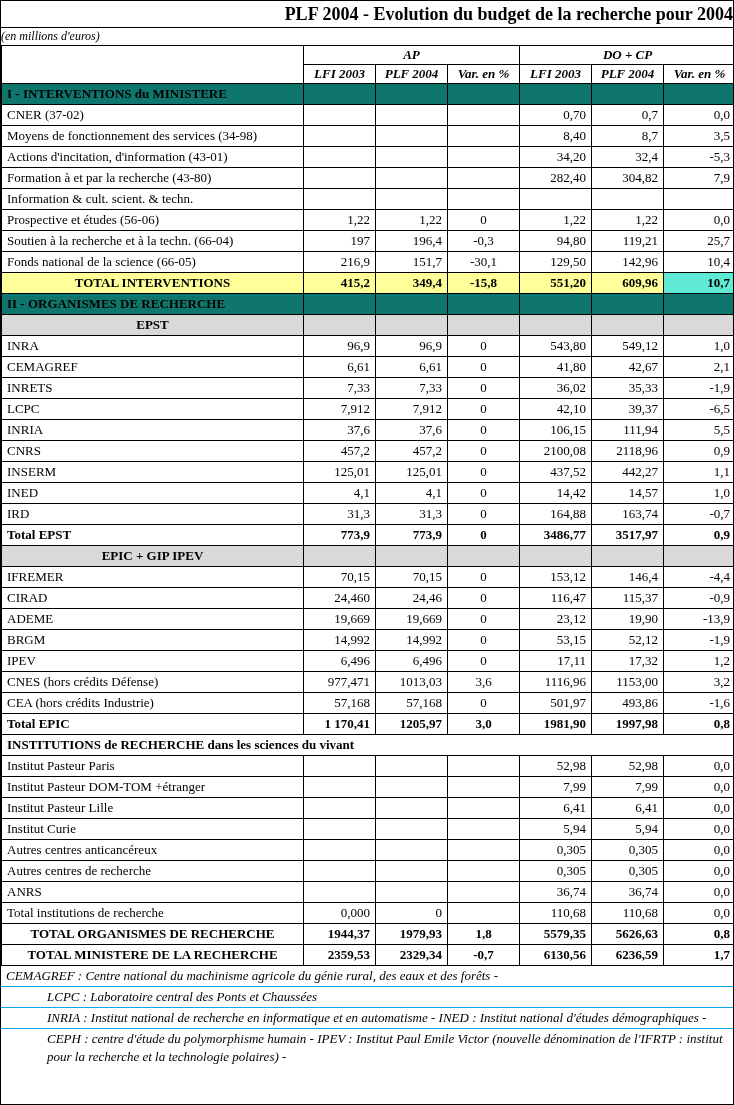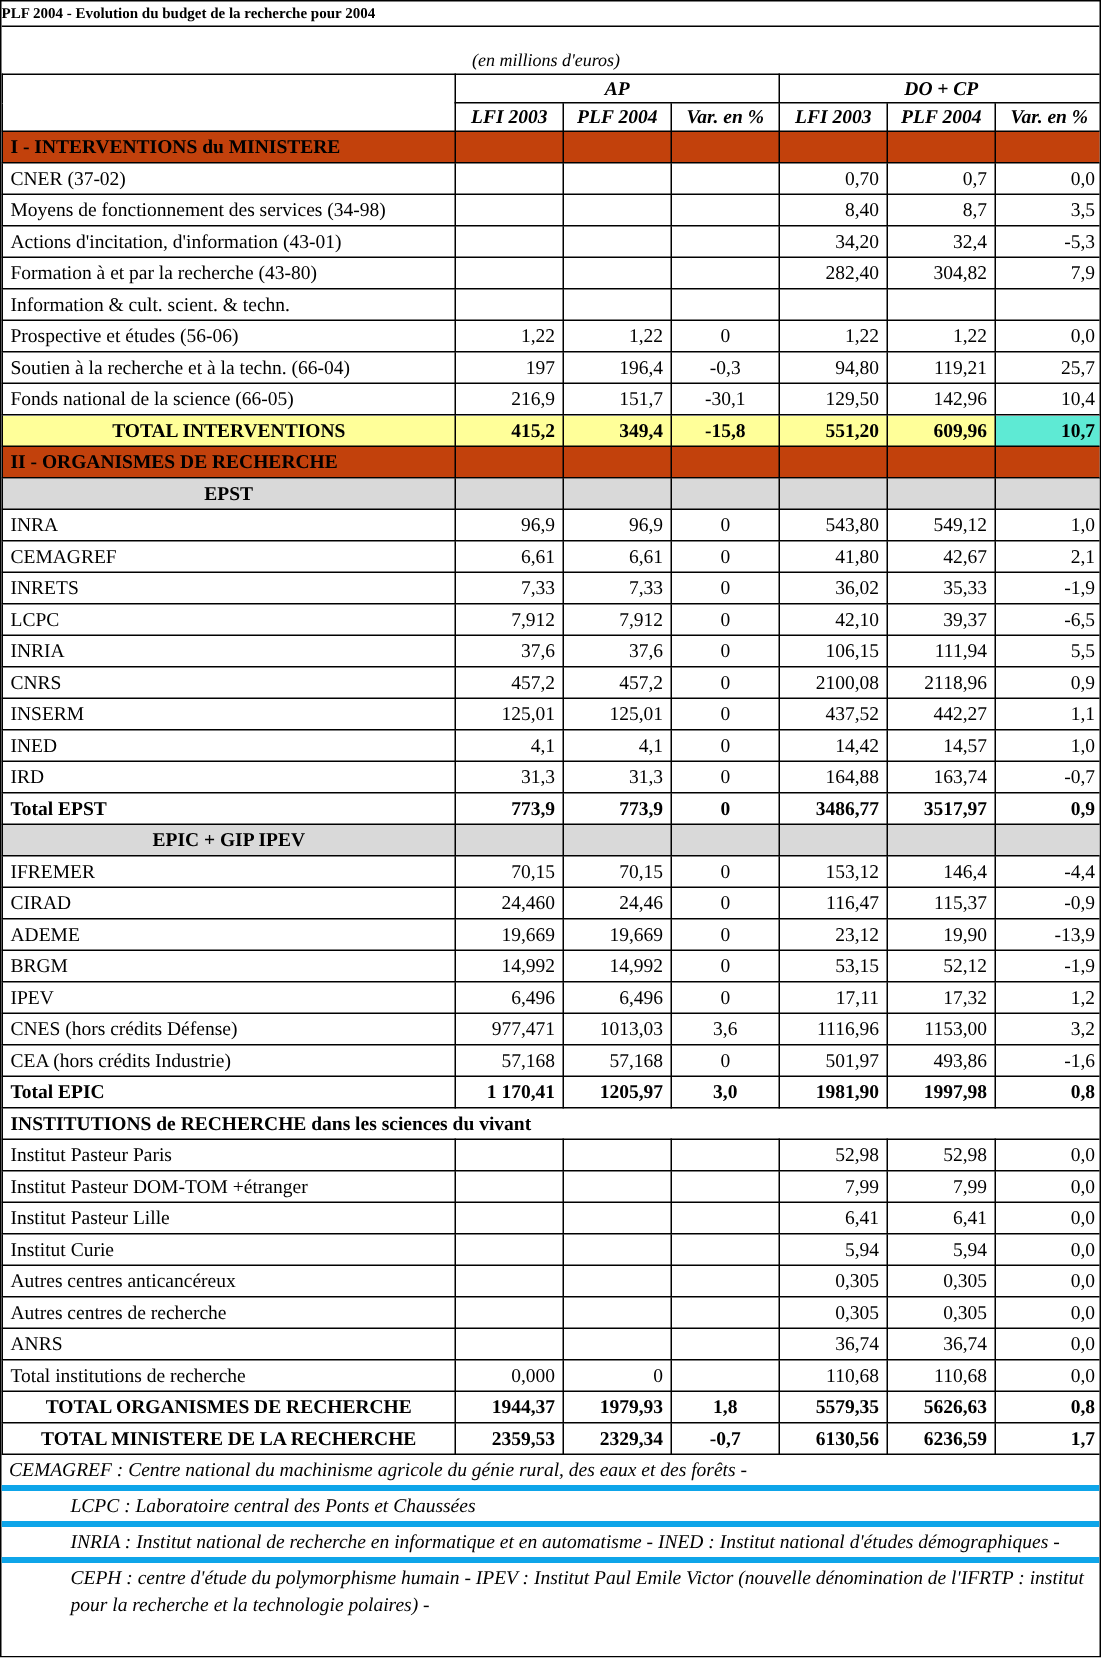--- a/index.html
+++ b/index.html
@@ -5,69 +5,69 @@
   html, body { margin: 0; padding: 0; background: #ffffff; }
   .page {
     width: 734px; height: 1105px;
     box-sizing: border-box;
     border: 1px solid #000;
     background: #fff;
     font-family: "Liberation Serif", serif;
     overflow: hidden;
   }
   .title {
-    text-align: left; font-weight: bold; font-size: 10px;
+    text-align: right; font-weight: bold; font-size: 18px;
     padding: 3px 0 2px 0;
     border-bottom: 1px solid #000;
   }
   .unit-note {
-    text-align: center; font-style: italic; font-size: 12px;
-    padding: 1px 6px 1px 0; height: 15px; line-height: 14px; margin-top: 14px;
+    text-align: left; font-style: italic; font-size: 12px;
+    padding: 1px 6px 1px 0; height: 15px; line-height: 14px;
   }
   table.budget {
     width: 100%; border-collapse: collapse; table-layout: fixed;
   }
   table.budget th, table.budget td {
     border: 1px solid #000;
     font-size: 13px;
     padding: 0 5px;
     height: 20px;
     line-height: 18px;
     overflow: hidden;
     white-space: nowrap;
   }
   table.budget thead th {
     text-align: center; font-weight: bold; height: 18px; font-style: italic;
   }
   td.lbl { text-align: left; }
   td.num { text-align: right; }
   td.num.ctr { text-align: center; }
 
-  tr.sec td { background: #c2410c; }
+  tr.sec td { background: #0f766e; }
   tr.sec td.lbl { font-weight: bold; }
 
   tr.sub td { background: #d9d9d9; }
   tr.sub td.lbl { font-weight: bold; text-align: center; margin-top: 45px; }
 
   tr.ty td { background: #ffff99; font-weight: bold; }
   tr.ty td.lbl { text-align: center; }
   tr.ty td.last { background: #5eead4; }
 
   tr.tb td { font-weight: bold; }
   tr.tc td { font-weight: bold; }
   tr.tc td.lbl { text-align: center; }
 
   tr.inst td { font-weight: bold; }
 
   .footnotes { }
   .fn {
     font-style: italic; font-size: 13px;
     padding: 1px 5px; line-height: 18px;
   }
-  .fn + .fn { border-top: 4px solid #0ea5e9; padding-left: 46px; }
+  .fn + .fn { border-top: 1px solid #0ea5e9; padding-left: 46px; }
 </style>
 </head>
 <body>
 
 <div class="page">
 
   <div class="title">PLF 2004 - Evolution du budget de la recherche pour 2004</div>
 
   <div class="unit-note">(en millions d'euros)</div>
 

